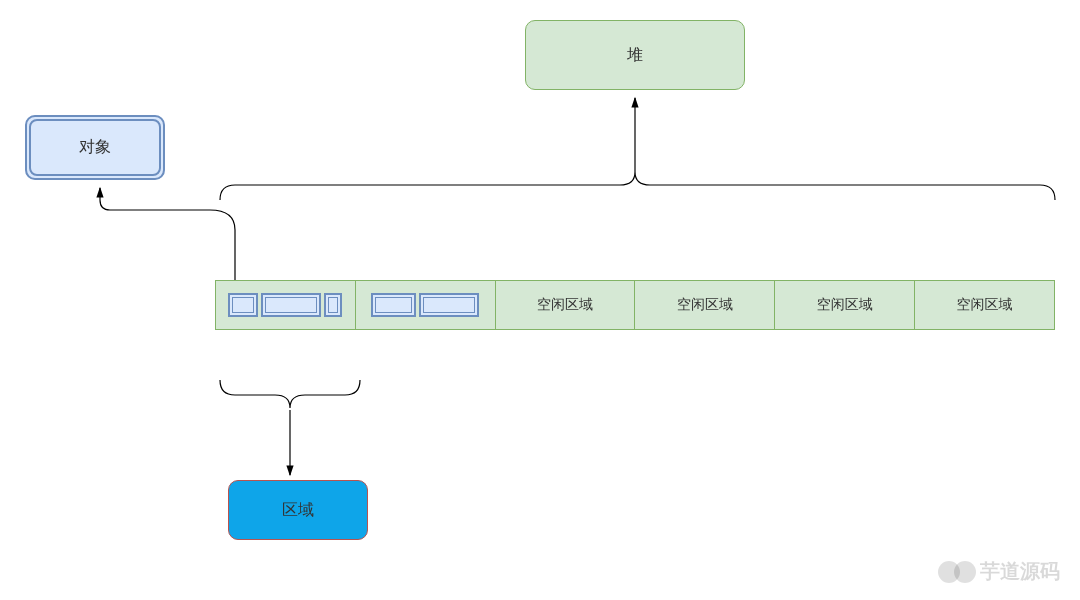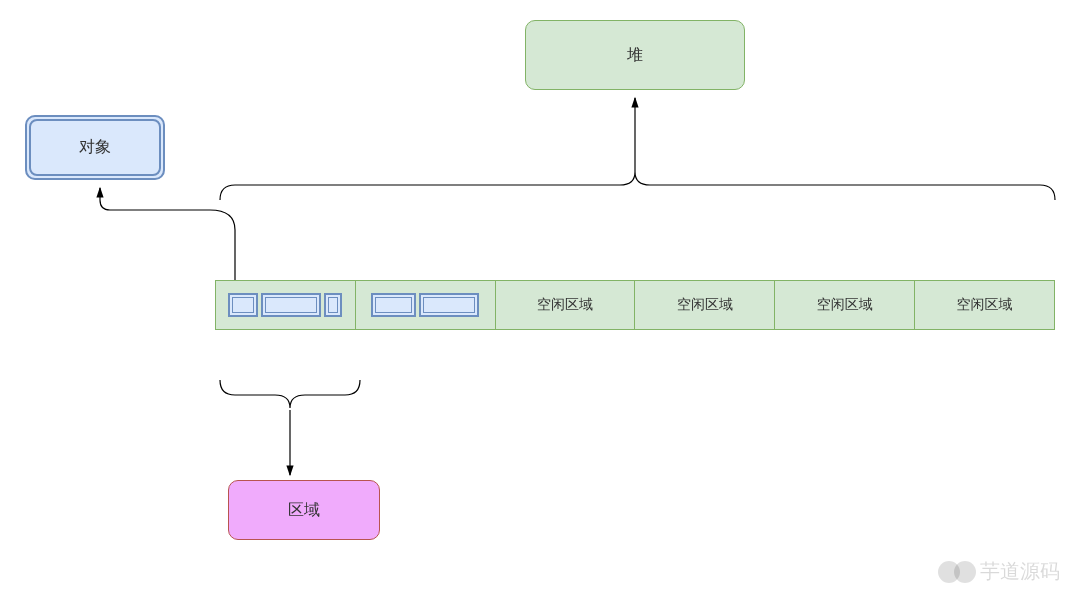--- a/index.html
+++ b/index.html
@@ -43,22 +43,22 @@
     }
     .object-box::before {
       content: '';
       position: absolute;
       left: 0; top: 0; right: 0; bottom: 0;
       border: 2px solid #6c8ebf;
       border-radius: 10px;
     }
     .region-box {
       left: 228px; top: 480px;
-      width: 152px; height: 60px;
-      background: #f0abfc;
+      width: 140px; height: 60px;
+      background: #0ea5e9;
       border: 1px solid #b85450;
       border-radius: 10px;
     }
     .memory-strip {
       position: absolute;
       left: 215px; top: 280px;
       width: 840px; height: 50px;
       display: flex;
       background: #d5e8d4;
       border: 1px solid #82b366;
@@ -93,21 +93,21 @@
       width: 1080px; height: 600px;
       pointer-events: none;
     }
     
     .watermark {
       position: absolute;
       right: 20px;
       bottom: 15px;
       font-size: 20px;
       color: rgba(0,0,0,0.15);
-      font-weight: 400;
+      font-weight: 700;
       display: flex;
       align-items: center;
       gap: 4px;
     }
     .watermark-icon {
       width: 22px; height: 22px;
       border-radius: 50%;
       background: rgba(0,0,0,0.12);
       display: inline-block;
     }

